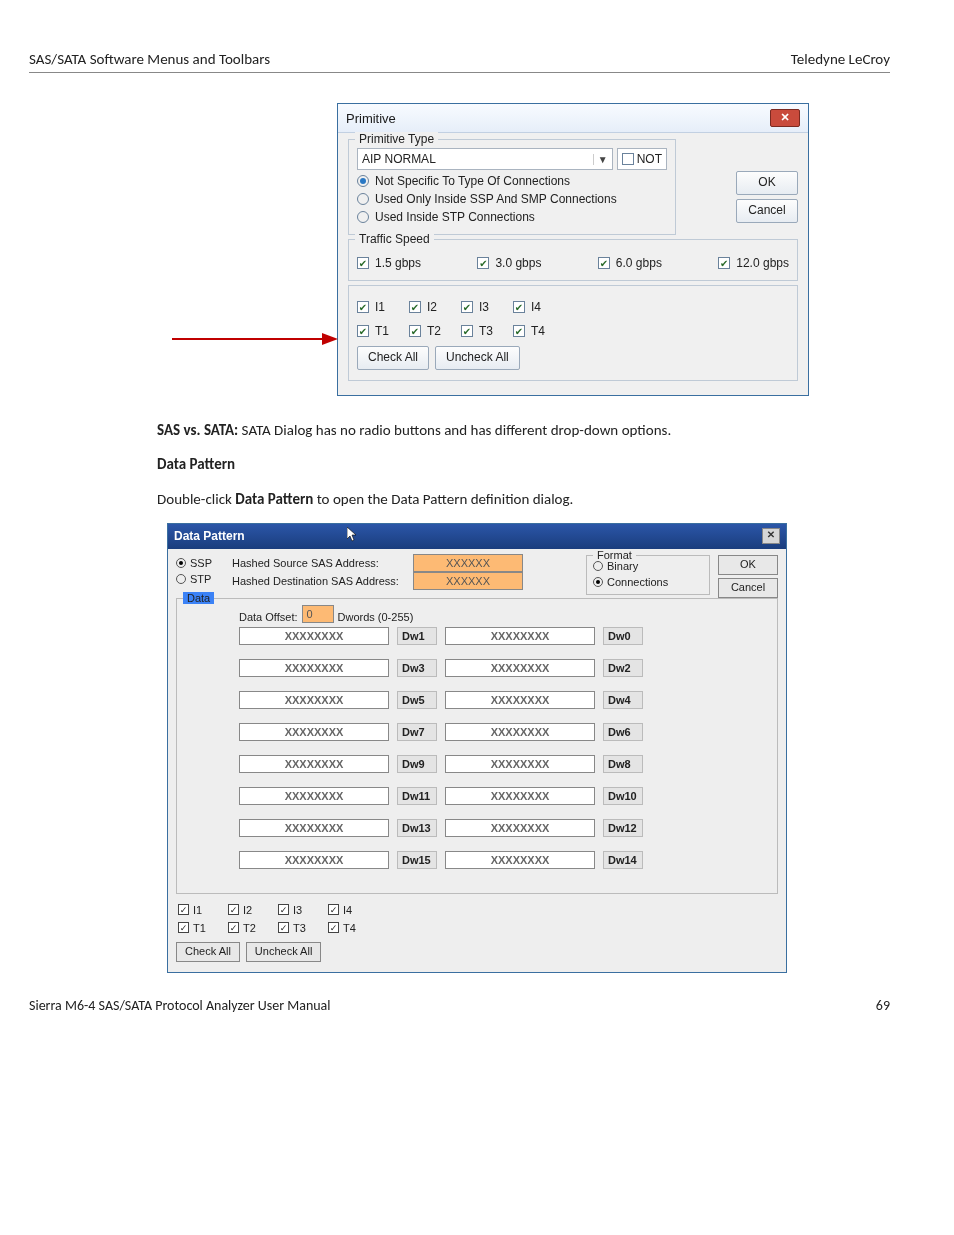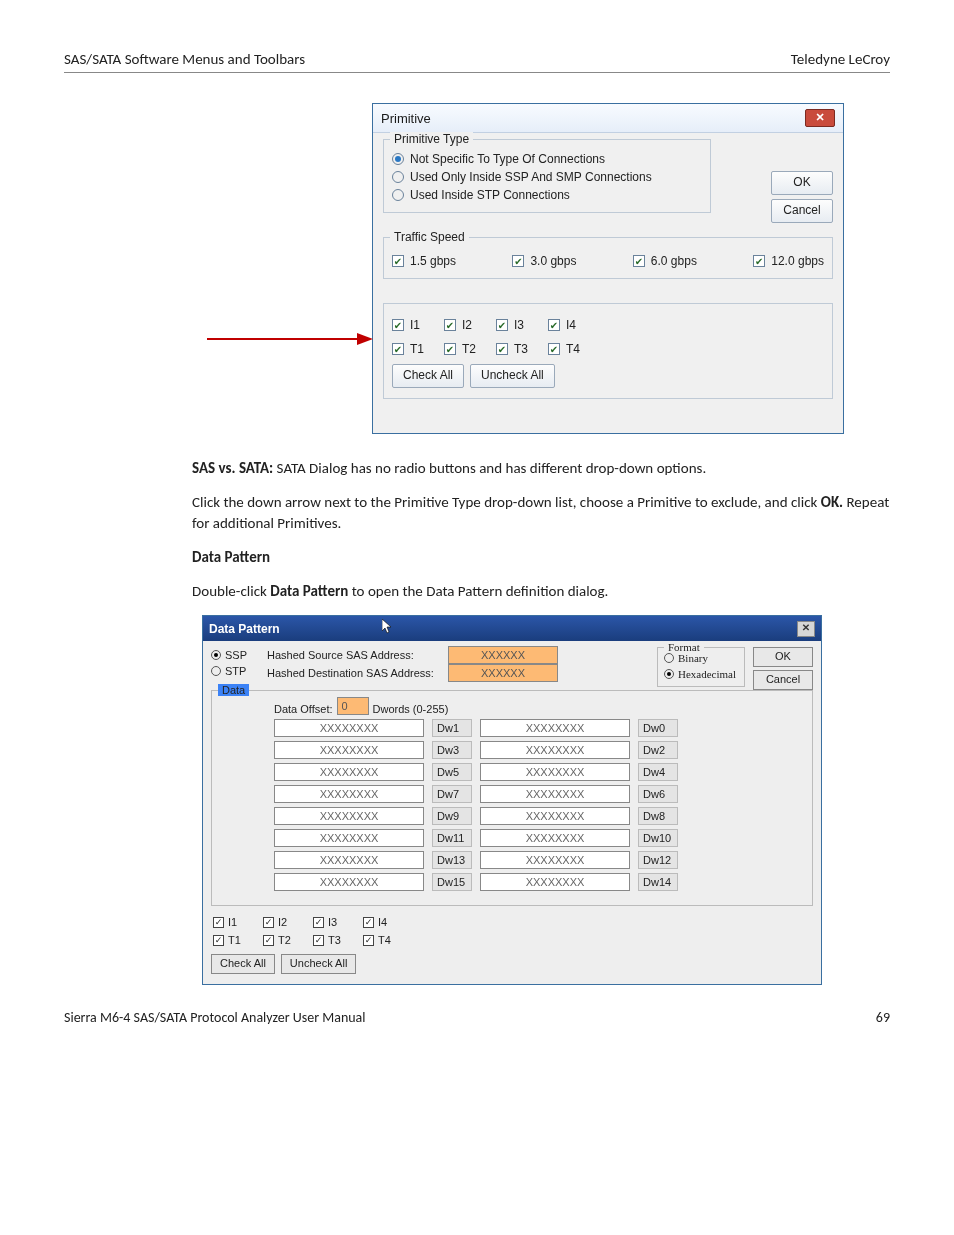--- a/index.html
+++ b/index.html
@@ -4,21 +4,21 @@
 <style>
   body {
     margin: 0;
     font-family: Calibri, "Segoe UI", Arial, sans-serif;
     font-size: 15px;
     color: #222;
     background: #fff;
     width: 954px;
   }
   .page {
-    padding: 50px 64px 40px 64px;
+    padding: 50px 64px 40px 29px;
     box-sizing: border-box;
   }
   .top-header {
     display: flex;
     justify-content: space-between;
     border-bottom: 1px solid #888;
     padding-bottom: 4px;
     margin-bottom: 30px;
     font-size: 15px;
   }
@@ -60,21 +60,21 @@
     line-height: 14px;
     font-size: 11px;
   }
   .prim-body {
     padding: 6px 10px 10px 10px;
     position: relative;
   }
   .fieldset {
     border: 1px solid #bfcad6;
     padding: 8px 8px 10px 8px;
-    margin-bottom: 24px;
+    margin-bottom: 4px;
     position: relative;
   }
   .legend {
     position: absolute;
     top: -8px;
     left: 6px;
     background: #f0f0f0;
     padding: 0 4px;
     font-size: 12px;
   }
@@ -222,21 +222,21 @@
     width: 12px; height: 16px;
     
   }
   .dp-body { padding: 6px 8px 10px 8px; }
   .dp-top {
     display: flex;
     gap: 8px;
   }
   .dp-col1 { width: 48px; }
   .dp-col2 { flex: 1; }
-  .dp-col3 { width: 88px; font-family: Liberation Serif, serif; }
+  .dp-col3 { width: 124px; }
   .dp-col4 { width: 60px; display: flex; flex-direction: column; gap: 3px; }
   .radio9x {
     width: 10px; height: 10px;
     border: 1px solid #555;
     border-radius: 50%;
     display: inline-flex;
     align-items: center;
     justify-content: center;
     box-sizing: border-box;
   }
@@ -294,21 +294,22 @@
     margin: 0 0 4px 54px;
   }
   .dwords-table {
     margin-left: 54px;
     width: 490px;
   }
   .dw-row {
     display: grid;
     grid-template-columns: 150px 40px 150px 40px;
     gap: 8px;
-    margin-bottom: 4px;
+    margin-bottom: 14px;
+    font-weight: bold;
   }
   .dw-field {
     border: 1px solid #888;
     background: #fff;
     height: 16px;
     text-align: center;
     font-size: 11px;
     color: #666;
     line-height: 16px;
   }
@@ -371,20 +372,30 @@
           <polygon points="150,14 166,20 150,26" fill="#c00000"></polygon>
         </svg>
 
         <div class="side-btns">
           <div class="win-btn">OK</div>
           <div class="win-btn">Cancel</div>
         </div>
 
         <div class="fieldset" style="width:310px;">
           <span class="legend">Primitive Type</span>
+          <div class="type-row">
+            <div class="type-select">
+              <span>AIP NORMAL</span>
+              <span class="dd-arrow">▼</span>
+            </div>
+            <div class="not-box">
+              <span class="chk"></span>
+              <span>NOT</span>
+            </div>
+          </div>
           <div class="radio-row">
             <span class="radio sel"></span>
             <span>Not Specific To Type Of Connections</span>
           </div>
           <div class="radio-row">
             <span class="radio"></span>
             <span>Used Only Inside SSP And SMP Connections</span>
           </div>
           <div class="radio-row">
             <span class="radio"></span>
@@ -453,23 +464,20 @@
           <div class="btns-row">
             <div class="win-btn">Check All</div>
             <div class="win-btn">Uncheck All</div>
           </div>
         </div>
       </div>
     </div>
 
     <p>
       <span class="bold">SAS vs. SATA:</span><span> SATA Dialog has no radio buttons and has different drop-down options.</span>
-    </p>
-    <p>
-      <span>Click the down arrow next to the Primitive Type drop-down list, choose a Primitive to exclude, and click </span><span class="bold">OK.</span><span> Repeat for additional Primitives.</span>
     </p>
     <p class="bold">Data Pattern</p>
     <p>
       <span>Double-click </span><span class="bold">Data Pattern</span><span> to open the Data Pattern definition dialog.</span>
     </p>
 
     <div class="dp-dialog">
       <div class="dp-title">
         <span class="dp-cursor">Data Pattern</span>
         <span style="position:relative; left:-150px; color:#fff;">
@@ -503,21 +511,21 @@
           </div>
           <div class="dp-col3">
             <div class="format-box">
               <span class="legend">Format</span>
               <div class="rrow">
                   <span class="radio9x"></span>
                   <span>Binary</span>
                 </div>
               <div class="rrow">
                   <span class="radio9x sel"></span>
-                  <span>Hexadecimal</span>
+                  <span>Connections</span>
                 </div>
             </div>
           </div>
           <div class="dp-col4">
             <div class="win-btn-sm">OK</div>
             <div class="win-btn-sm">Cancel</div>
           </div>
         </div>
 
         <div class="data-box">

